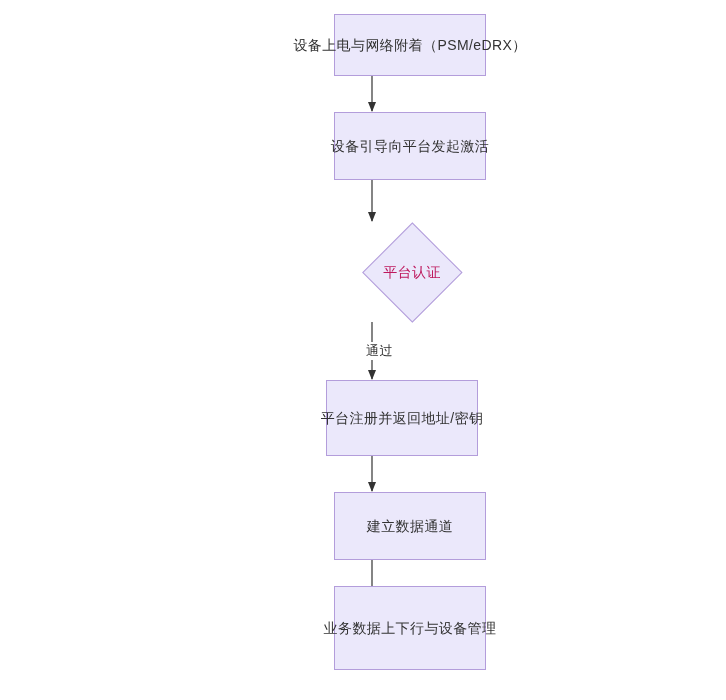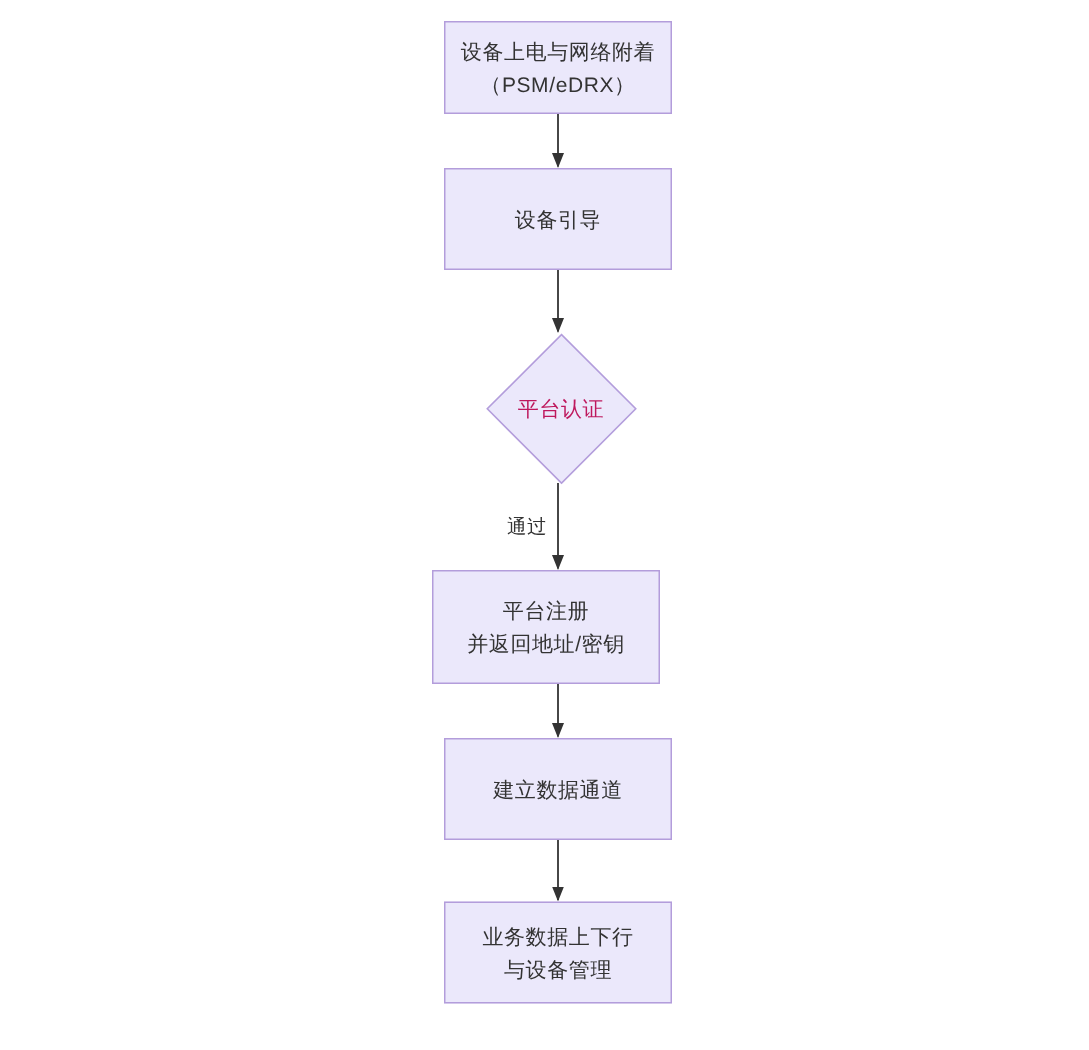--- a/index.html
+++ b/index.html
@@ -20,47 +20,47 @@
     left: 0;
     top: 0;
     width: 726px;
     height: 700px;
   }
 
   .node {
     position: absolute;
     box-sizing: border-box;
     display: flex;
-    flex-direction: column;
     align-items: center;
     justify-content: center;
     background: #ebe8fb;
     border: 1px solid #b39ddb;
     color: #333333;
     font-size: 14px;
     line-height: 22px;
     text-align: center;
     letter-spacing: 0.4px;
+    margin-left: 38px;
   }
 
   .node .line {
     display: block;
     white-space: nowrap;
   }
 
   
   .node-box {
     width: 152px;
   }
 
   #node-power       { left: 296px; top: 14px;  height: 62px; }
   #node-bootstrap   { left: 296px; top: 112px; height: 68px; }
   #node-register    { left: 288px; top: 380px; height: 76px; justify-content: center; }
   #node-channel     { left: 296px; top: 492px; height: 68px; justify-content: center; }
-  #node-business    { left: 296px; top: 601px; height: 68px; }
+  #node-business    { left: 296px; top: 586px; height: 84px; }
 
   
   .node-diamond {
     left: 324px;
     top: 222px;
     width: 100px;
     height: 100px;
     background: transparent;
     border: none;
   }
@@ -91,21 +91,21 @@
     position: absolute;
     background: #ffffff;
     color: #333333;
     font-size: 13px;
     line-height: 18px;
     letter-spacing: 0.4px;
     padding: 0 2px;
     white-space: nowrap;
   }
   #edge-label-pass {
-    left: 336px;
+    left: 364px;
     top: 342px;
     text-align: center;
   }
 </style>
 </head>
 <body>
 
 <svg id="flow-canvas" viewBox="0 0 726 700" xmlns="http://www.w3.org/2000/svg">
   <defs>
     <marker id="arrowhead" markerWidth="10" markerHeight="8" refX="9" refY="4" orient="auto" markerUnits="userSpaceOnUse">
@@ -124,20 +124,21 @@
   <line x1="372" y1="560" x2="372" y2="600" stroke="#333333" stroke-width="1.2" marker-end="url(#arrowhead)"></line>
 </svg>
 
 <div class="node node-box" id="node-power">
   <span class="line">设备上电与网络附着</span>
   <span class="line">（PSM/eDRX）</span>
 </div>
 
 <div class="node node-box" id="node-bootstrap">
   <span class="line">设备引导</span>
+  <span class="line">向平台发起激活</span>
 </div>
 
 <div class="node node-diamond" id="node-auth">
   <span class="diamond-shape"></span>
   <span class="diamond-text">平台认证</span>
 </div>
 
 <div class="edge-label" id="edge-label-pass">通过</div>
 
 <div class="node node-box" id="node-register">

